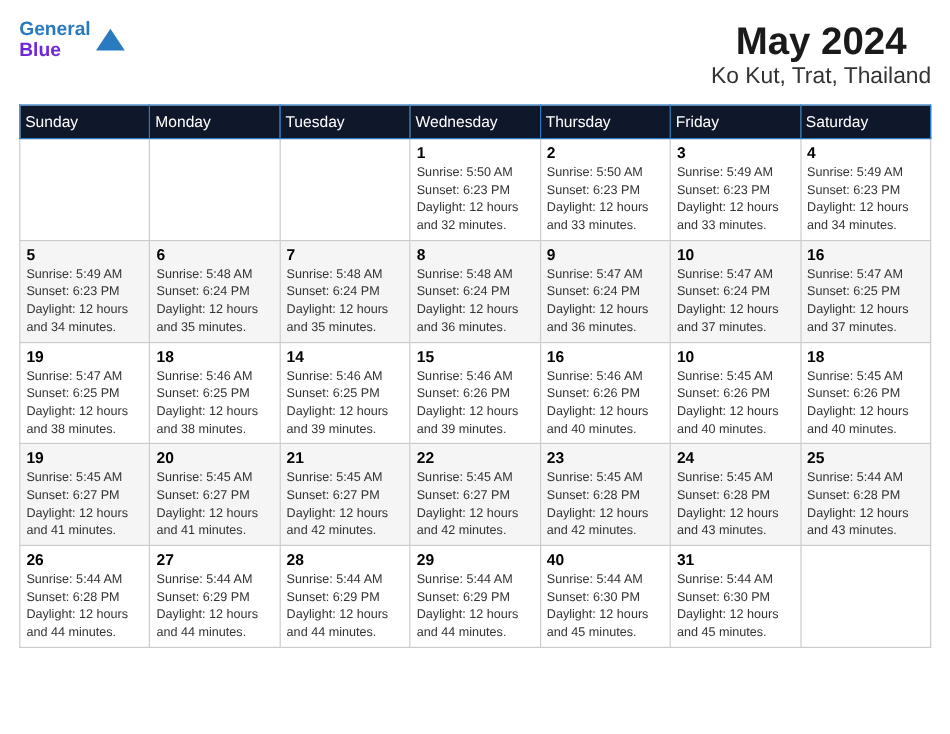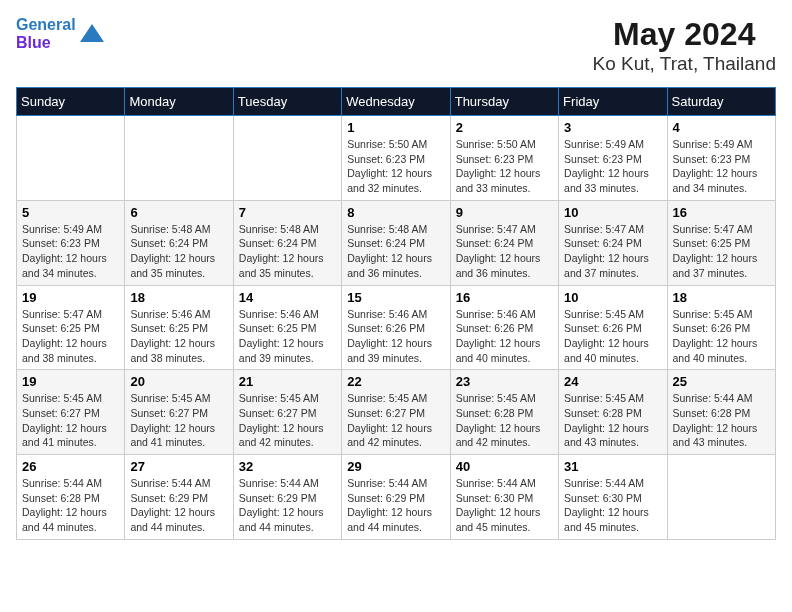--- a/index.html
+++ b/index.html
@@ -238,21 +238,21 @@
       <tr>
         <td>
           <div class="day-num">26</div>
           <div class="day-info">Sunrise: 5:44 AM<br>Sunset: 6:28 PM<br>Daylight: 12 hours<br>and 44 minutes.</div>
         </td>
         <td>
           <div class="day-num">27</div>
           <div class="day-info">Sunrise: 5:44 AM<br>Sunset: 6:29 PM<br>Daylight: 12 hours<br>and 44 minutes.</div>
         </td>
         <td>
-          <div class="day-num">32</div>
+          <div class="day-num">28</div>
           <div class="day-info">Sunrise: 5:44 AM<br>Sunset: 6:29 PM<br>Daylight: 12 hours<br>and 44 minutes.</div>
         </td>
         <td>
           <div class="day-num">29</div>
           <div class="day-info">Sunrise: 5:44 AM<br>Sunset: 6:29 PM<br>Daylight: 12 hours<br>and 44 minutes.</div>
         </td>
         <td>
           <div class="day-num">40</div>
           <div class="day-info">Sunrise: 5:44 AM<br>Sunset: 6:30 PM<br>Daylight: 12 hours<br>and 45 minutes.</div>
         </td>

